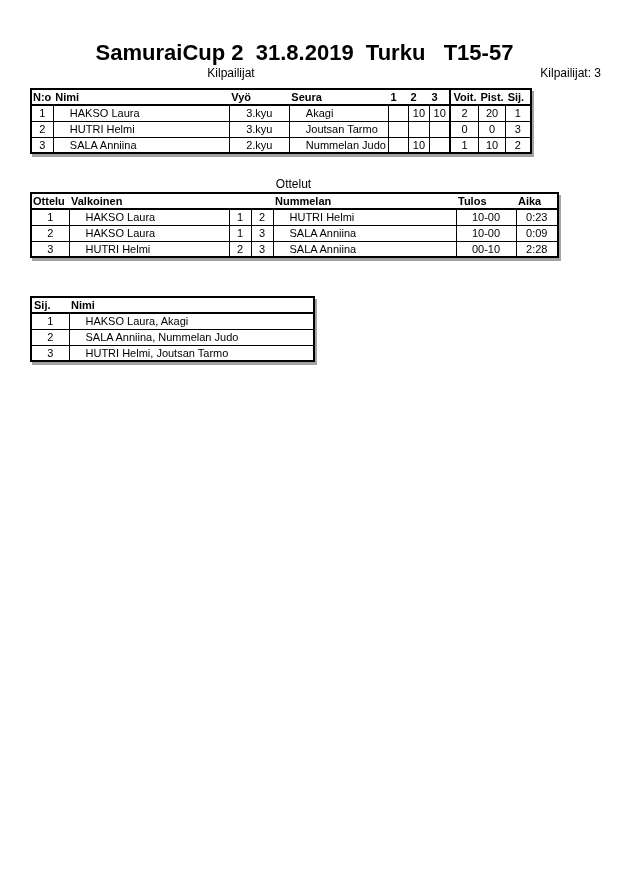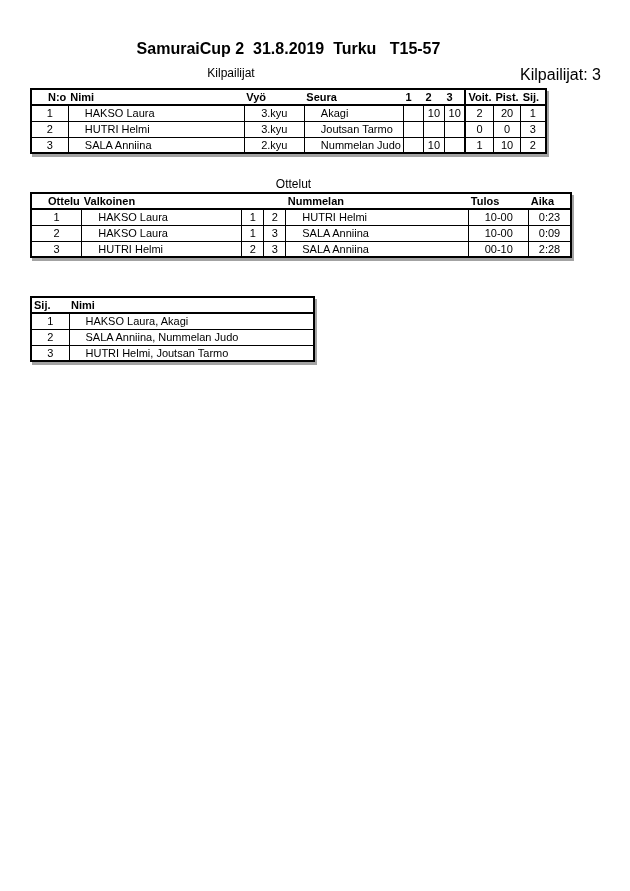--- a/index.html
+++ b/index.html
@@ -10,40 +10,40 @@
     color: #000;
   }
   .page {
     position: relative;
     width: 630px; height: 891px;
     background: #fff;
     overflow: hidden;
   }
   .main-title {
     position: absolute;
-    top: 40px; left: 0; width: 577px;
+    top: 40px; left: 16px; width: 577px;
     text-align: center;
-    font-size: 16px;
+    font-size: 22px;
     font-weight: bold;
     white-space: pre;
   }
   .section-title {
     position: absolute;
     font-size: 12px;
     font-weight: normal;
     text-align: center;
     white-space: pre;
   }
   .sec-kilpailijat { top: 66px; left: 30px; width: 402px; }
   .sec-ottelut    { top: 177px; left: 30px; width: 527px; }
   .sec-tulokset   { top: 281px; left: 30px; width: 283px; }
   .count-label {
     position: absolute;
     top: 66px; right: 29px;
-    font-size: 16px;
+    font-size: 12px;
     white-space: pre;
   }
   table.sheet {
     position: absolute;
     border-collapse: collapse;
     table-layout: fixed;
     background: #fff;
     border: 2px solid #000;
     box-shadow: 2px 3px 0 0 #a3a3a3;
     font-size: 11px;
@@ -62,21 +62,21 @@
   }
   table.sheet td {
     height: 16px;
     padding: 0 2px;
     border: 1px solid #000;
     text-align: center;
     white-space: nowrap;
     overflow: hidden;
   }
   table.sheet .cell-left { text-align: left; padding-left: 16px; }
-  table.sheet .head-flush { text-align: left; padding-left: 16px; }
+  table.sheet .head-flush { text-align: left; padding-left: 1px; }
   table.sheet .thick-left { border-left: 2px solid #000; }
 </style>
 </head>
 <body>
 
 <div class="page">
 
   <div class="main-title">SamuraiCup 2  31.8.2019  Turku   T15-57</div>
 
   <div class="section-title sec-kilpailijat">Kilpailijat</div>

